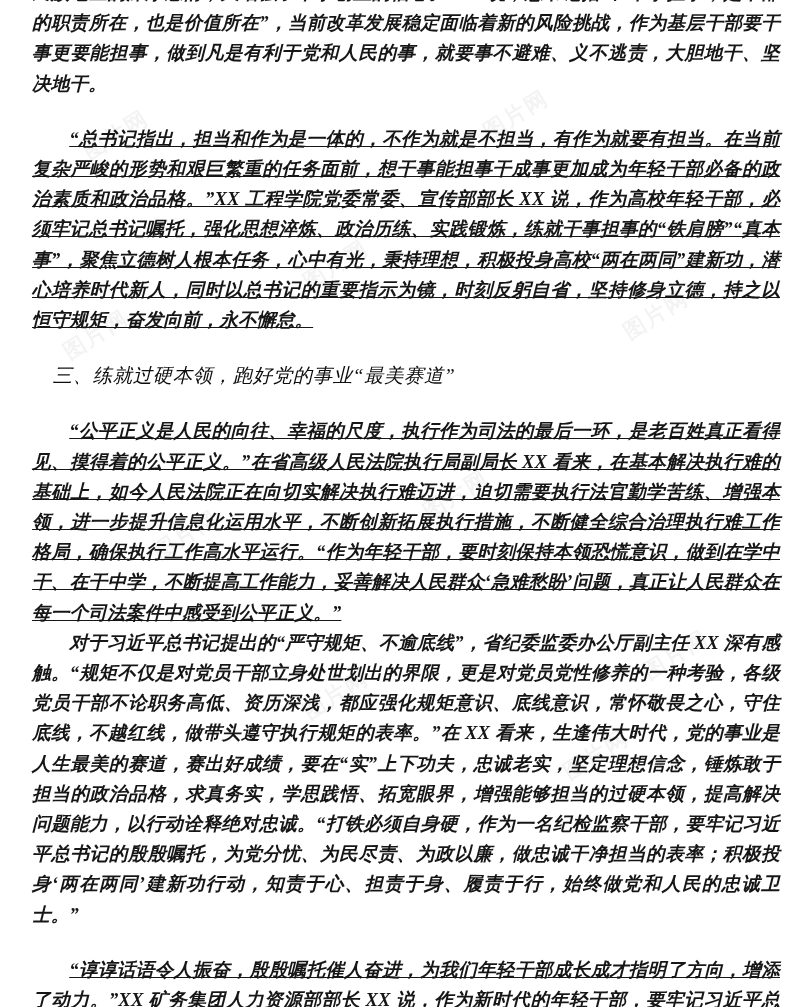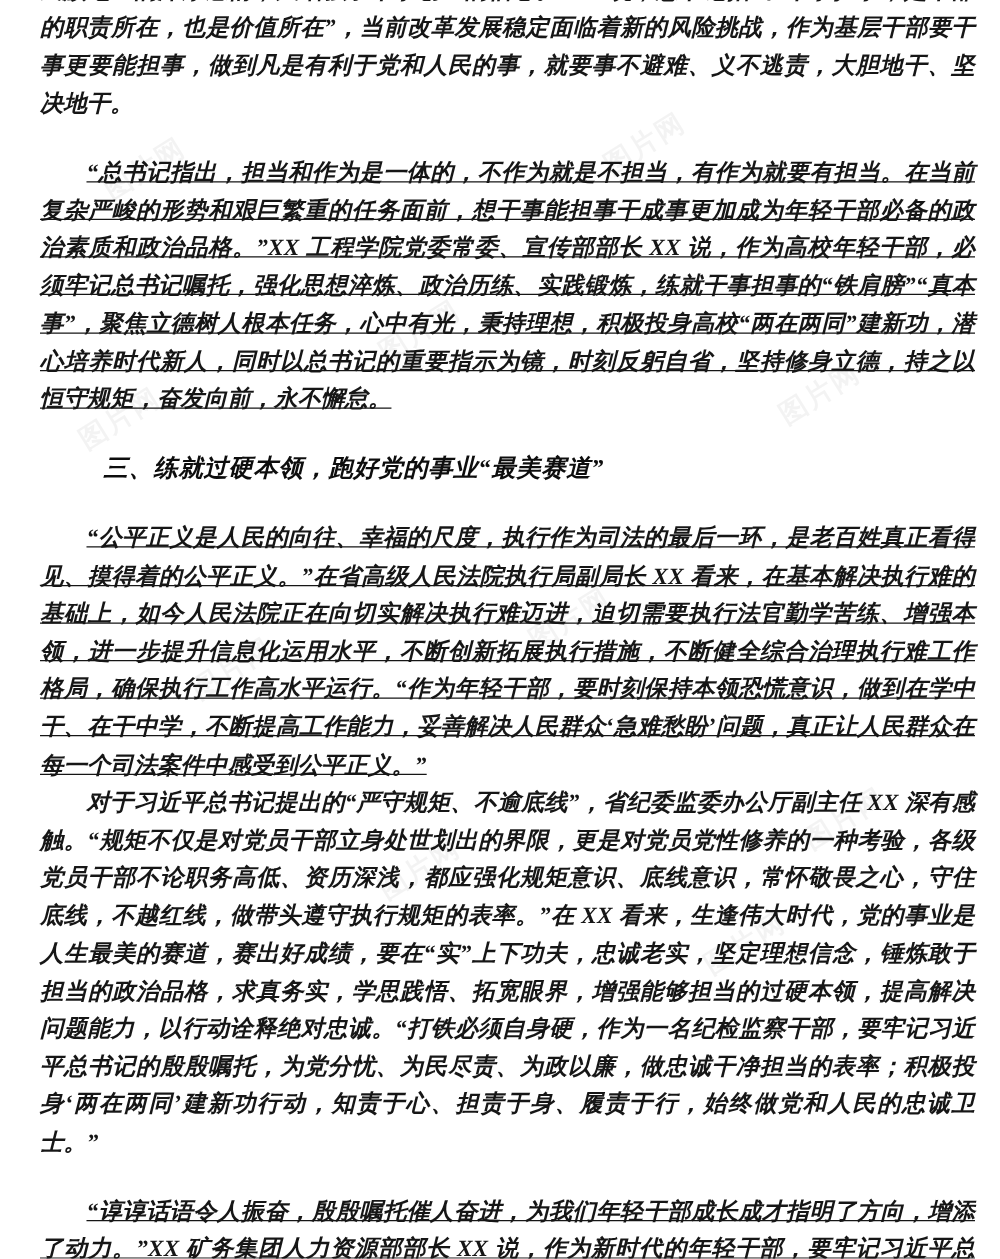--- a/index.html
+++ b/index.html
@@ -75,26 +75,26 @@
     margin-top: -22px;
   }
 
   .para.spaced {
     margin-top: 25px;
     text-decoration: underline;
   }
 
   .heading {
     margin: 0;
-    padding: 0 20px 0 44px;
+    padding: 0 20px 0 14px;
     font-size: 19.4px;
     line-height: 30.2px;
     text-indent: 2em;
     font-style: italic;
-    font-weight: 700;
+    font-weight: 400;
     letter-spacing: 0.6px;
     font-family: "Liberation Serif", "DejaVu Serif", serif;
     color: #0d0d0d;
   }
   .heading.spaced-above { margin-top: 26px; }
   .heading.spaced-below { margin-bottom: 16px; }
 </style>
 </head>
 <body>
 

